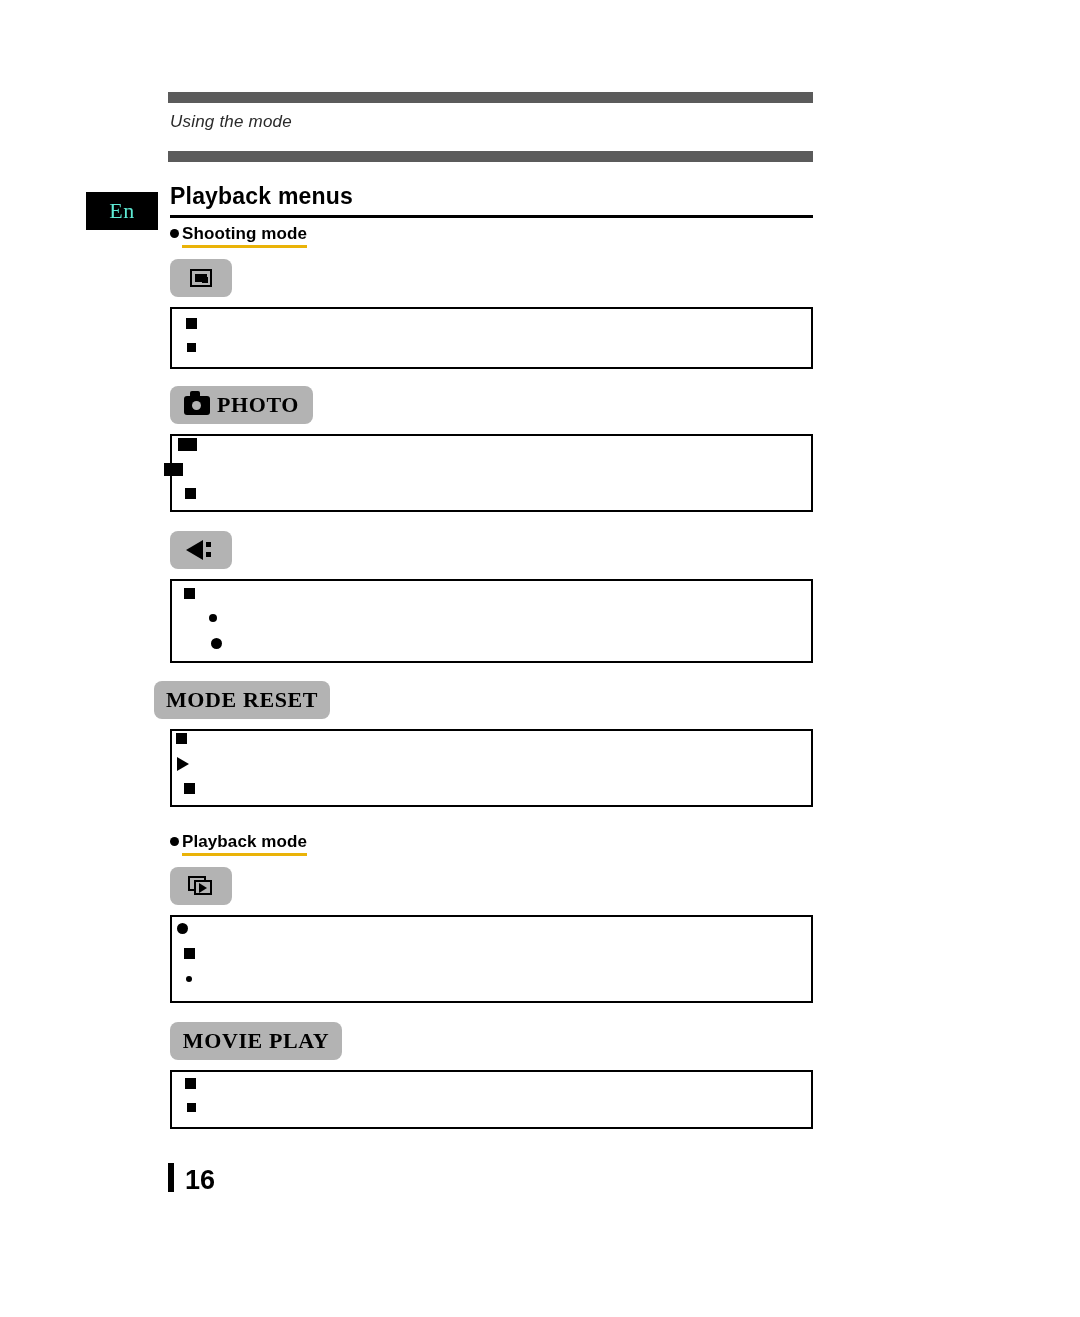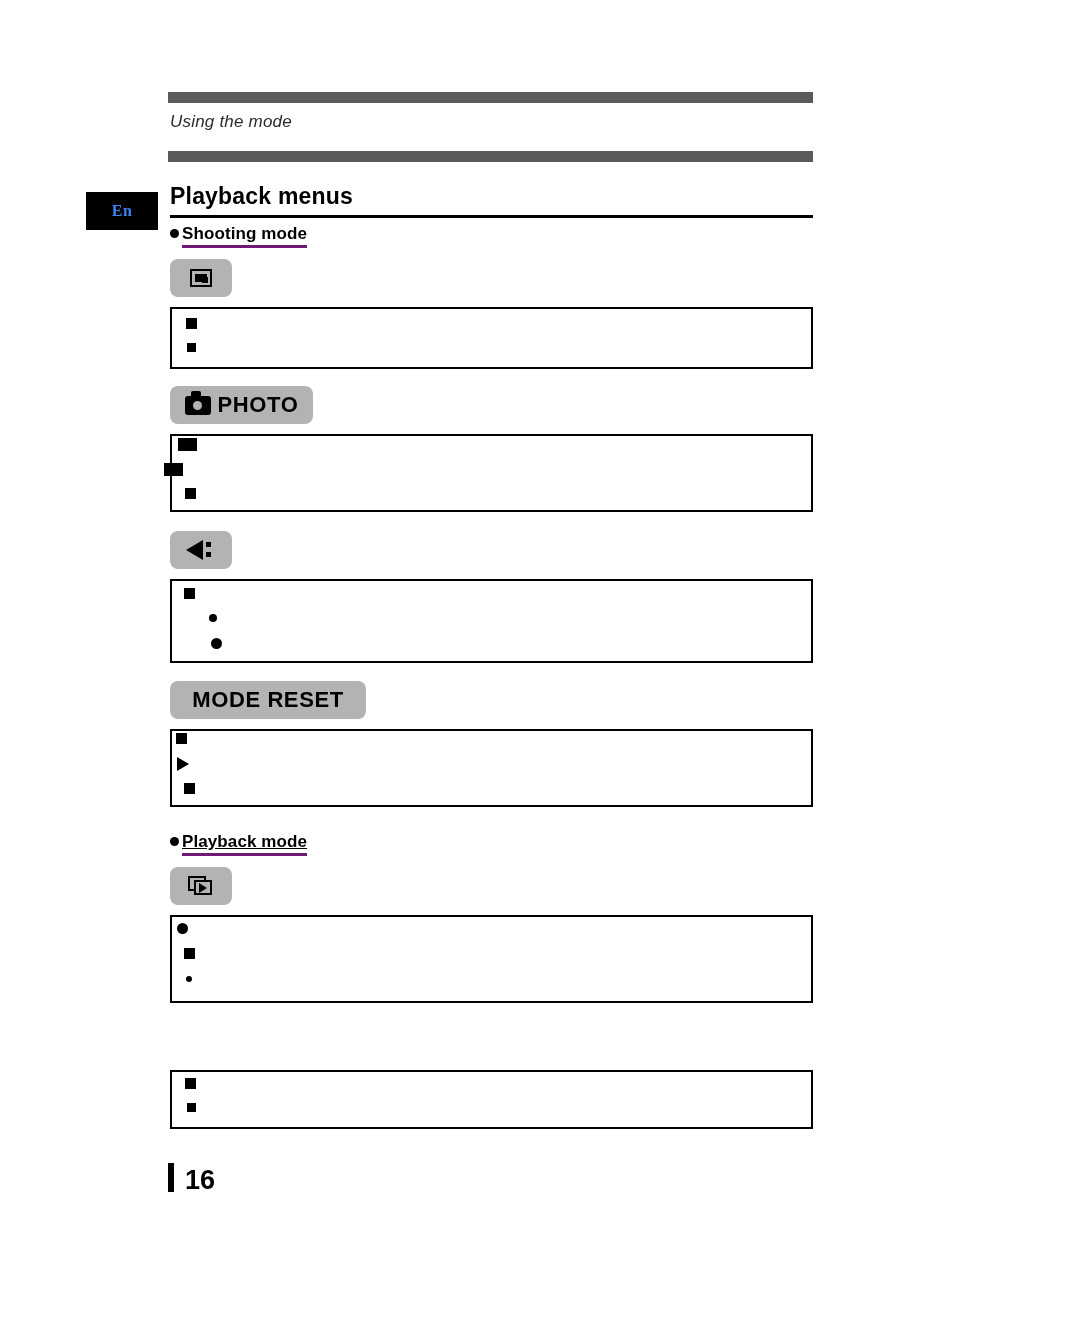--- a/index.html
+++ b/index.html
@@ -51,24 +51,24 @@
   }
 
   
   .en-tab {
     position: absolute;
     left: 86px;
     top: 192px;
     width: 72px;
     height: 38px;
     background: #000000;
-    color: #3b82f6;
+    color: #5eead4;
     font-family: "Liberation Serif", serif;
-    font-weight: bold;
-    font-size: 16px;
+    font-weight: normal;
+    font-size: 22px;
     display: flex;
     align-items: center;
     justify-content: center;
     letter-spacing: 0.5px;
   }
 
   
   .section-title {
     position: absolute;
     left: 170px;
@@ -97,33 +97,34 @@
   .subhead .bullet {
     display: inline-block;
     width: 9px;
     height: 9px;
     border-radius: 50%;
     background: #000000;
     margin-right: 3px;
     vertical-align: 1px;
   }
   .subhead .underline-txt {
-    border-bottom: 3px solid #701a75;
+    border-bottom: 3px solid #eab308;
     padding-bottom: 2px;
   }
 
   
   .chip {
     position: absolute;
     background: #b3b3b3;
     border-radius: 8px;
     display: flex;
     align-items: center;
     justify-content: center;
     box-sizing: border-box;
+    font-family: Liberation Serif, serif;
   }
   .chip-label {
     font-size: 22px;
     font-weight: bold;
     letter-spacing: 0.6px;
     color: #000000;
   }
 
   
   .chip-icon {
@@ -359,46 +360,49 @@
       <span class="d1"></span>
       <span class="d2"></span>
     </span>
   </div>
 
   <div class="cbox" style="left:170px; top:579px; width:643px; height:84px;"></div>
   <div class="mk sq" style="left:184px; top:588px;"></div>
   <div class="mk rd-sm" style="left:209px; top:614px;"></div>
   <div class="mk rd" style="left:211px; top:638px;"></div>
 
-  <div class="chip" style="left:170px; top:681px; width:196px; height:38px;">
+  <div class="chip" style="left:154px; top:681px; width:176px; height:38px;">
     <span class="chip-label">MODE RESET</span>
   </div>
 
   <div class="cbox" style="left:170px; top:729px; width:643px; height:78px;"></div>
   <div class="mk sq" style="left:176px; top:733px;"></div>
   <div class="mk tri" style="left:177px; top:757px;"></div>
   <div class="mk sq" style="left:184px; top:783px;"></div>
 
-  <div class="subhead" style="left:170px; top:832px;text-decoration:underline;">
+  <div class="subhead" style="left:170px; top:832px;">
     <span class="bullet"></span><span class="underline-txt">Playback mode</span>
   </div>
 
   <div class="chip chip-icon" style="left:170px; top:867px;">
     <span class="play-glyph">
       <span class="back"></span>
       <span class="front"></span>
       <span class="tri"></span>
     </span>
   </div>
 
   <div class="cbox" style="left:170px; top:915px; width:643px; height:88px;"></div>
   <div class="mk rd" style="left:177px; top:923px;"></div>
   <div class="mk sq" style="left:184px; top:948px;"></div>
   <div class="mk rd-xs" style="left:186px; top:976px;"></div>
 
+  <div class="chip" style="left:170px; top:1022px; width:172px; height:38px;">
+    <span class="chip-label">MOVIE PLAY</span>
+  </div>
 
   <div class="cbox" style="left:170px; top:1070px; width:643px; height:59px;"></div>
   <div class="mk sq" style="left:185px; top:1078px;"></div>
   <div class="mk sq-sm" style="left:187px; top:1103px;"></div>
 
   <div class="footer-rule"></div>
   <div class="page-number">16</div>
 
 </div>
 

